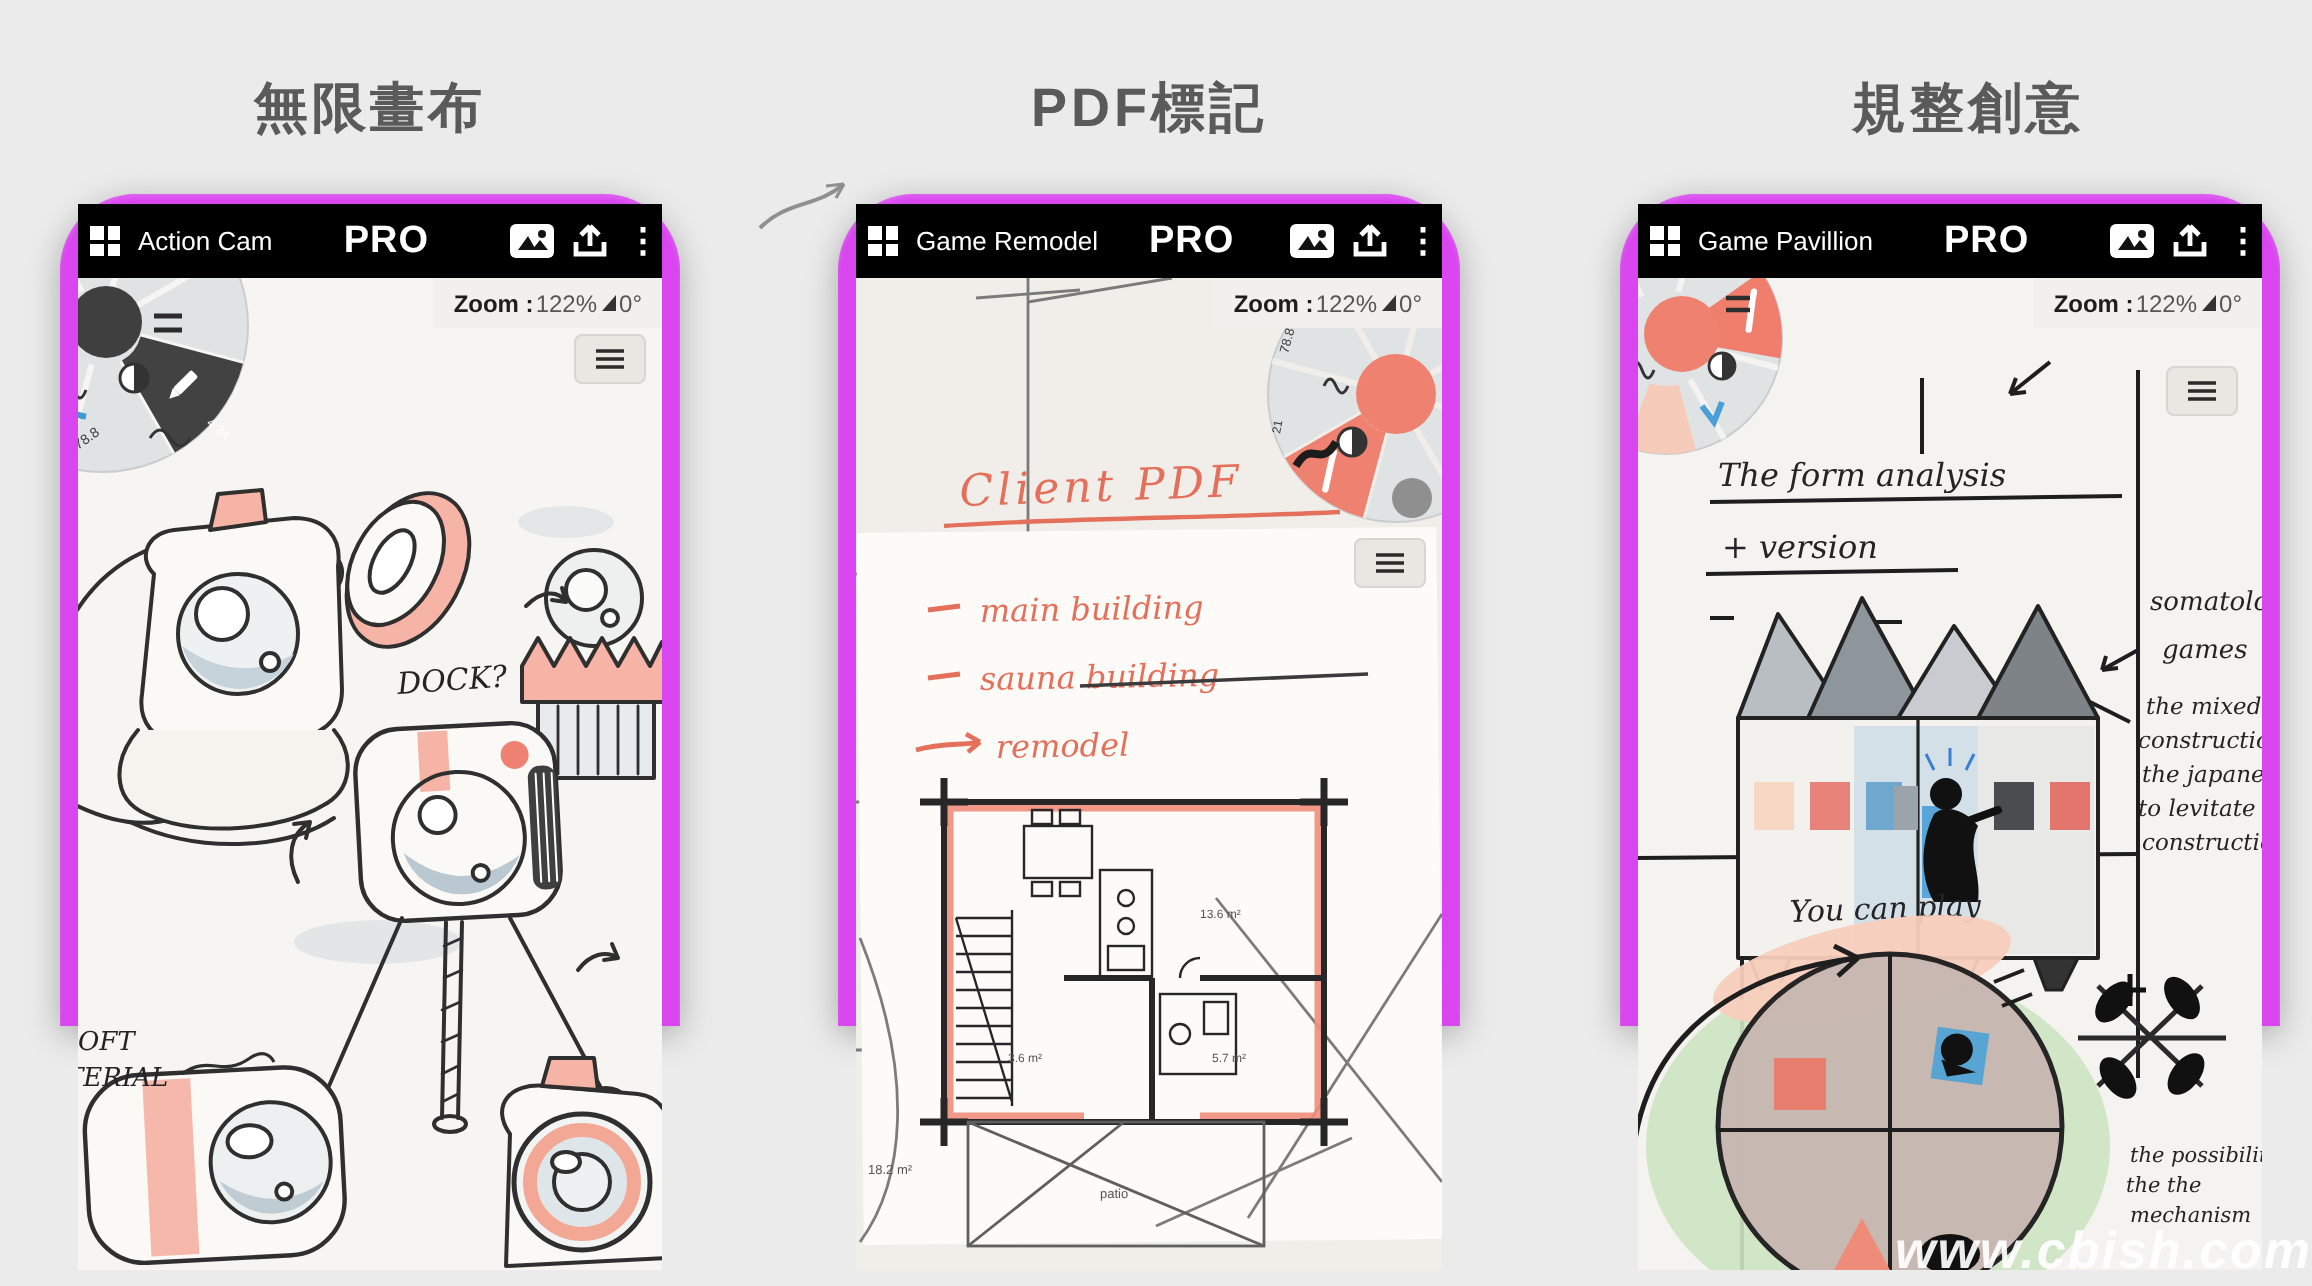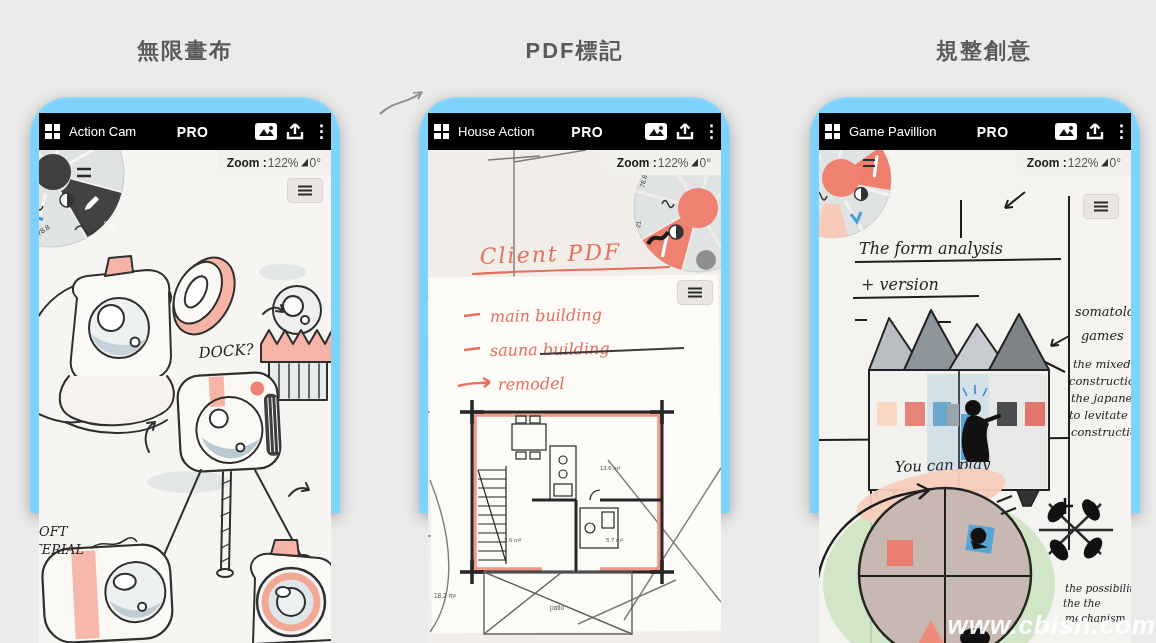--- a/index.html
+++ b/index.html
@@ -1,28 +1,28 @@
 <!DOCTYPE html>
 <html><head>
 <meta charset="utf-8">
 <style>
   html,body{margin:0;padding:0;}
   body{width:1156px;height:643px;position:relative;overflow:hidden;background:#ebebeb;
        font-family:"Liberation Sans",sans-serif;}
-  .col-title{position:absolute;top:36px;text-align:center;font-size:22px;font-weight:600;
+  .col-title{position:absolute;top:36px;text-align:center;font-size:27px;font-weight:600;
        color:#5a5a5a;letter-spacing:2px;}
   .t1{left:30px;width:310px}.t2{left:419px;width:311px}.t3{left:819px;width:330px}
-  .phone{position:absolute;top:97px;height:416px;background:#7dd3fc;
-       border-radius:38px 38px 0 0;box-sizing:border-box;padding:16px 9px 0 9px;
+  .phone{position:absolute;top:97px;height:416px;background:#d946ef;
+       border-radius:38px 38px 0 0;box-sizing:border-box;padding:5px 9px 0 9px;
        box-shadow:inset 0 2px 2px rgba(255,255,255,.14), 0 4px 16px rgba(0,0,0,.28);}
   .p1{left:30px;width:310px}.p2{left:419px;width:311px}.p3{left:810px;width:330px}
   .appbar{height:37px;display:flex;align-items:center;background:#000;color:#fff;
        padding:0 6px;gap:8px;}
   .appname{font-size:13px;white-space:nowrap;}
-  .pro{font-size:14px;font-weight:bold;letter-spacing:.5px;}
+  .pro{font-size:19px;font-weight:bold;letter-spacing:.5px;}
   .sp1{flex:1}.sp2{flex:1.25}
   .abicon{display:flex;align-items:center;justify-content:center;}
   .dots{font-size:17px;font-weight:bold;width:12px;text-align:center;line-height:1;}
   .canvas{position:relative;height:496px;overflow:hidden;}
   .c1{background:#f7f5f2}.c2{background:#f1eeea}.c3{background:#f5f3f0}
   .zoombar{position:absolute;top:0;right:0;height:25px;display:flex;align-items:center;
        gap:1px;padding:0 10px;background:#f2f0ec;font-size:12px;color:#555;z-index:6;}
   .zoombar .zl{font-weight:bold;color:#1d1d1d;}
   .hamburger{position:absolute;width:34px;height:23px;background:#eae7e3;
        border:1px solid #d9d5d0;border-radius:4px;display:flex;align-items:center;
@@ -219,21 +219,21 @@
 <div class="phone p2">
   <div class="appbar">
     <span class="abicon">
       <svg width="16" height="16">
           <rect x="0" y="0" width="7" height="7" fill="#fff"></rect>
           <rect x="9" y="0" width="6" height="7" fill="#fff"></rect>
           <rect x="0" y="9" width="7" height="6" fill="#fff"></rect>
           <rect x="9" y="9" width="6" height="6" fill="#fff"></rect>
         </svg>
     </span>
-    <span class="appname">House Action</span>
+    <span class="appname">Game Remodel</span>
     <span class="sp1"></span>
     <span class="pro">PRO</span>
     <span class="sp2"></span>
     <span class="abicon">
       <svg width="22" height="17">
           <rect x="0" y="0" width="22" height="17" rx="3" fill="#fff"></rect>
           <path d="M4,13 L9,6 L13,13 Z" fill="#111"></path>
           <path d="M11,13 L15,8 L19,13 Z" fill="#111"></path>
           <circle cx="16" cy="5" r="2" fill="#111"></circle>
         </svg>

